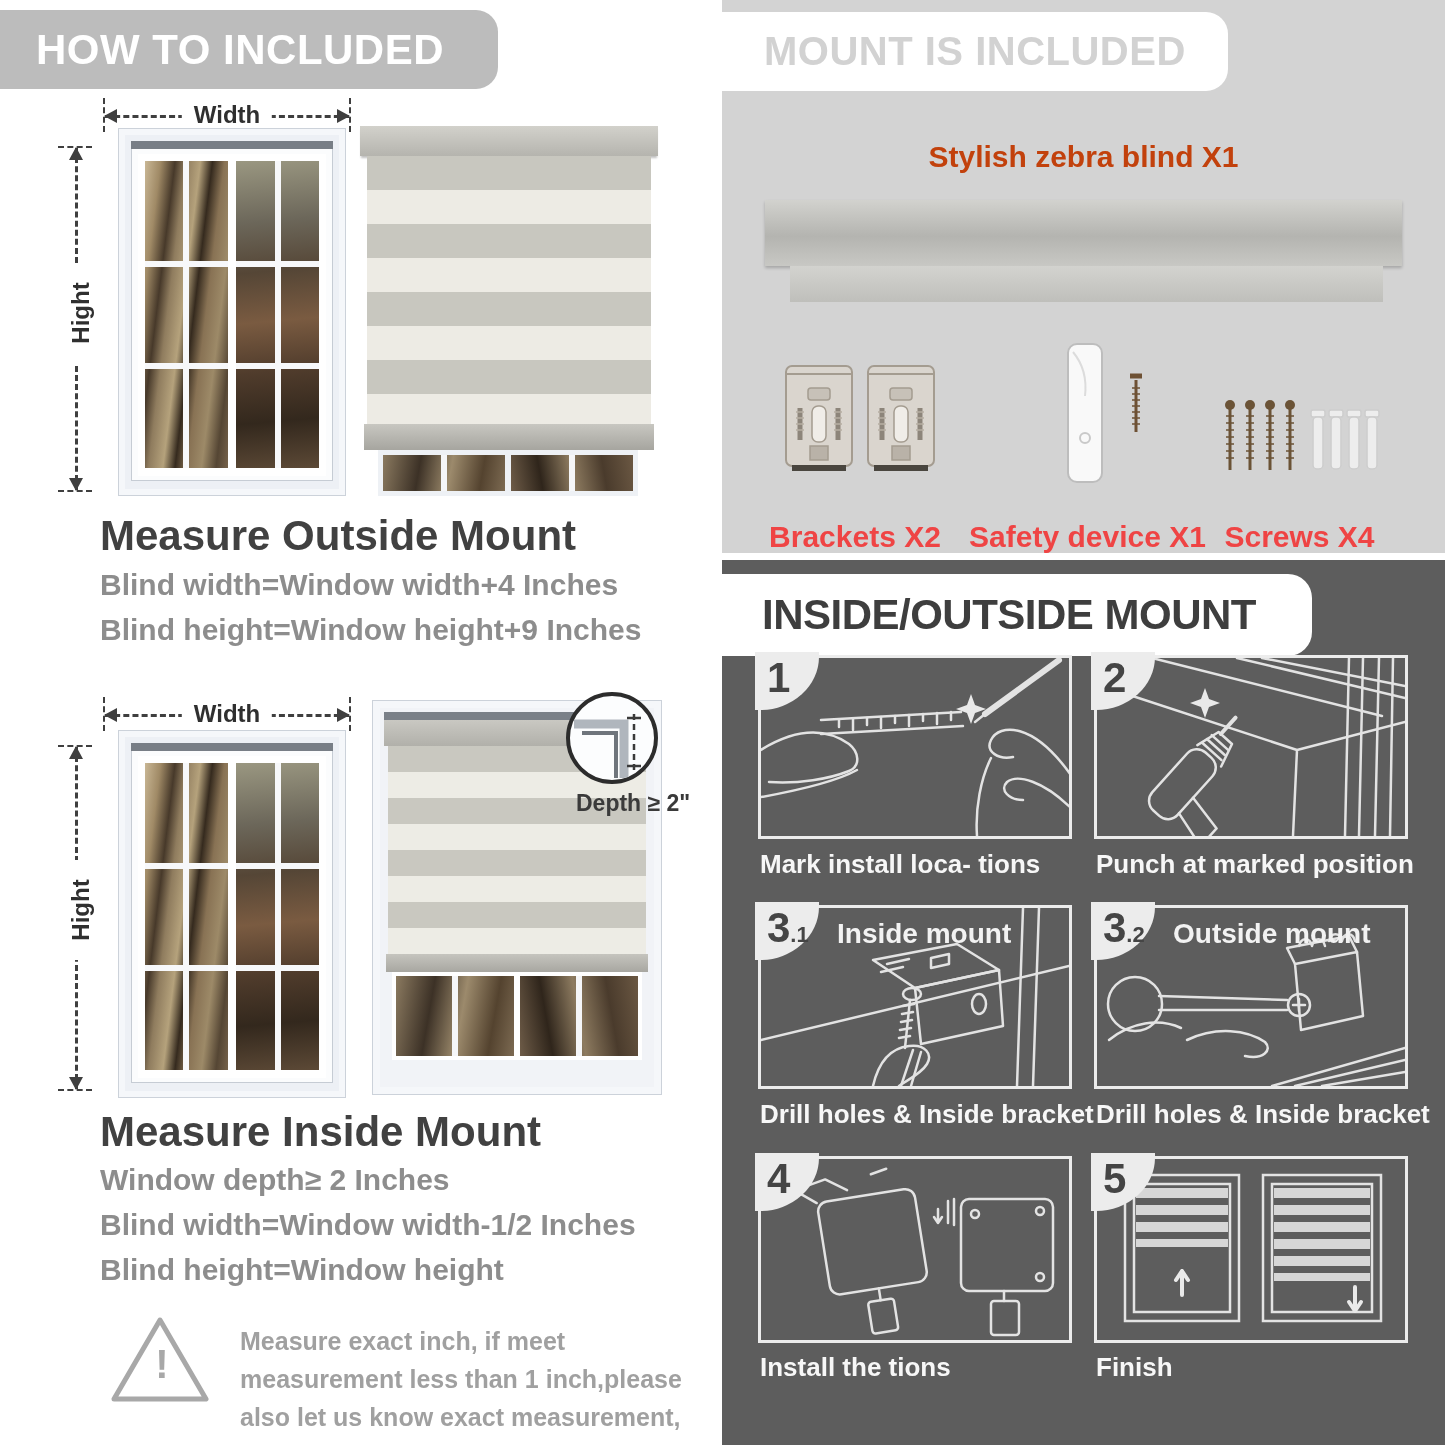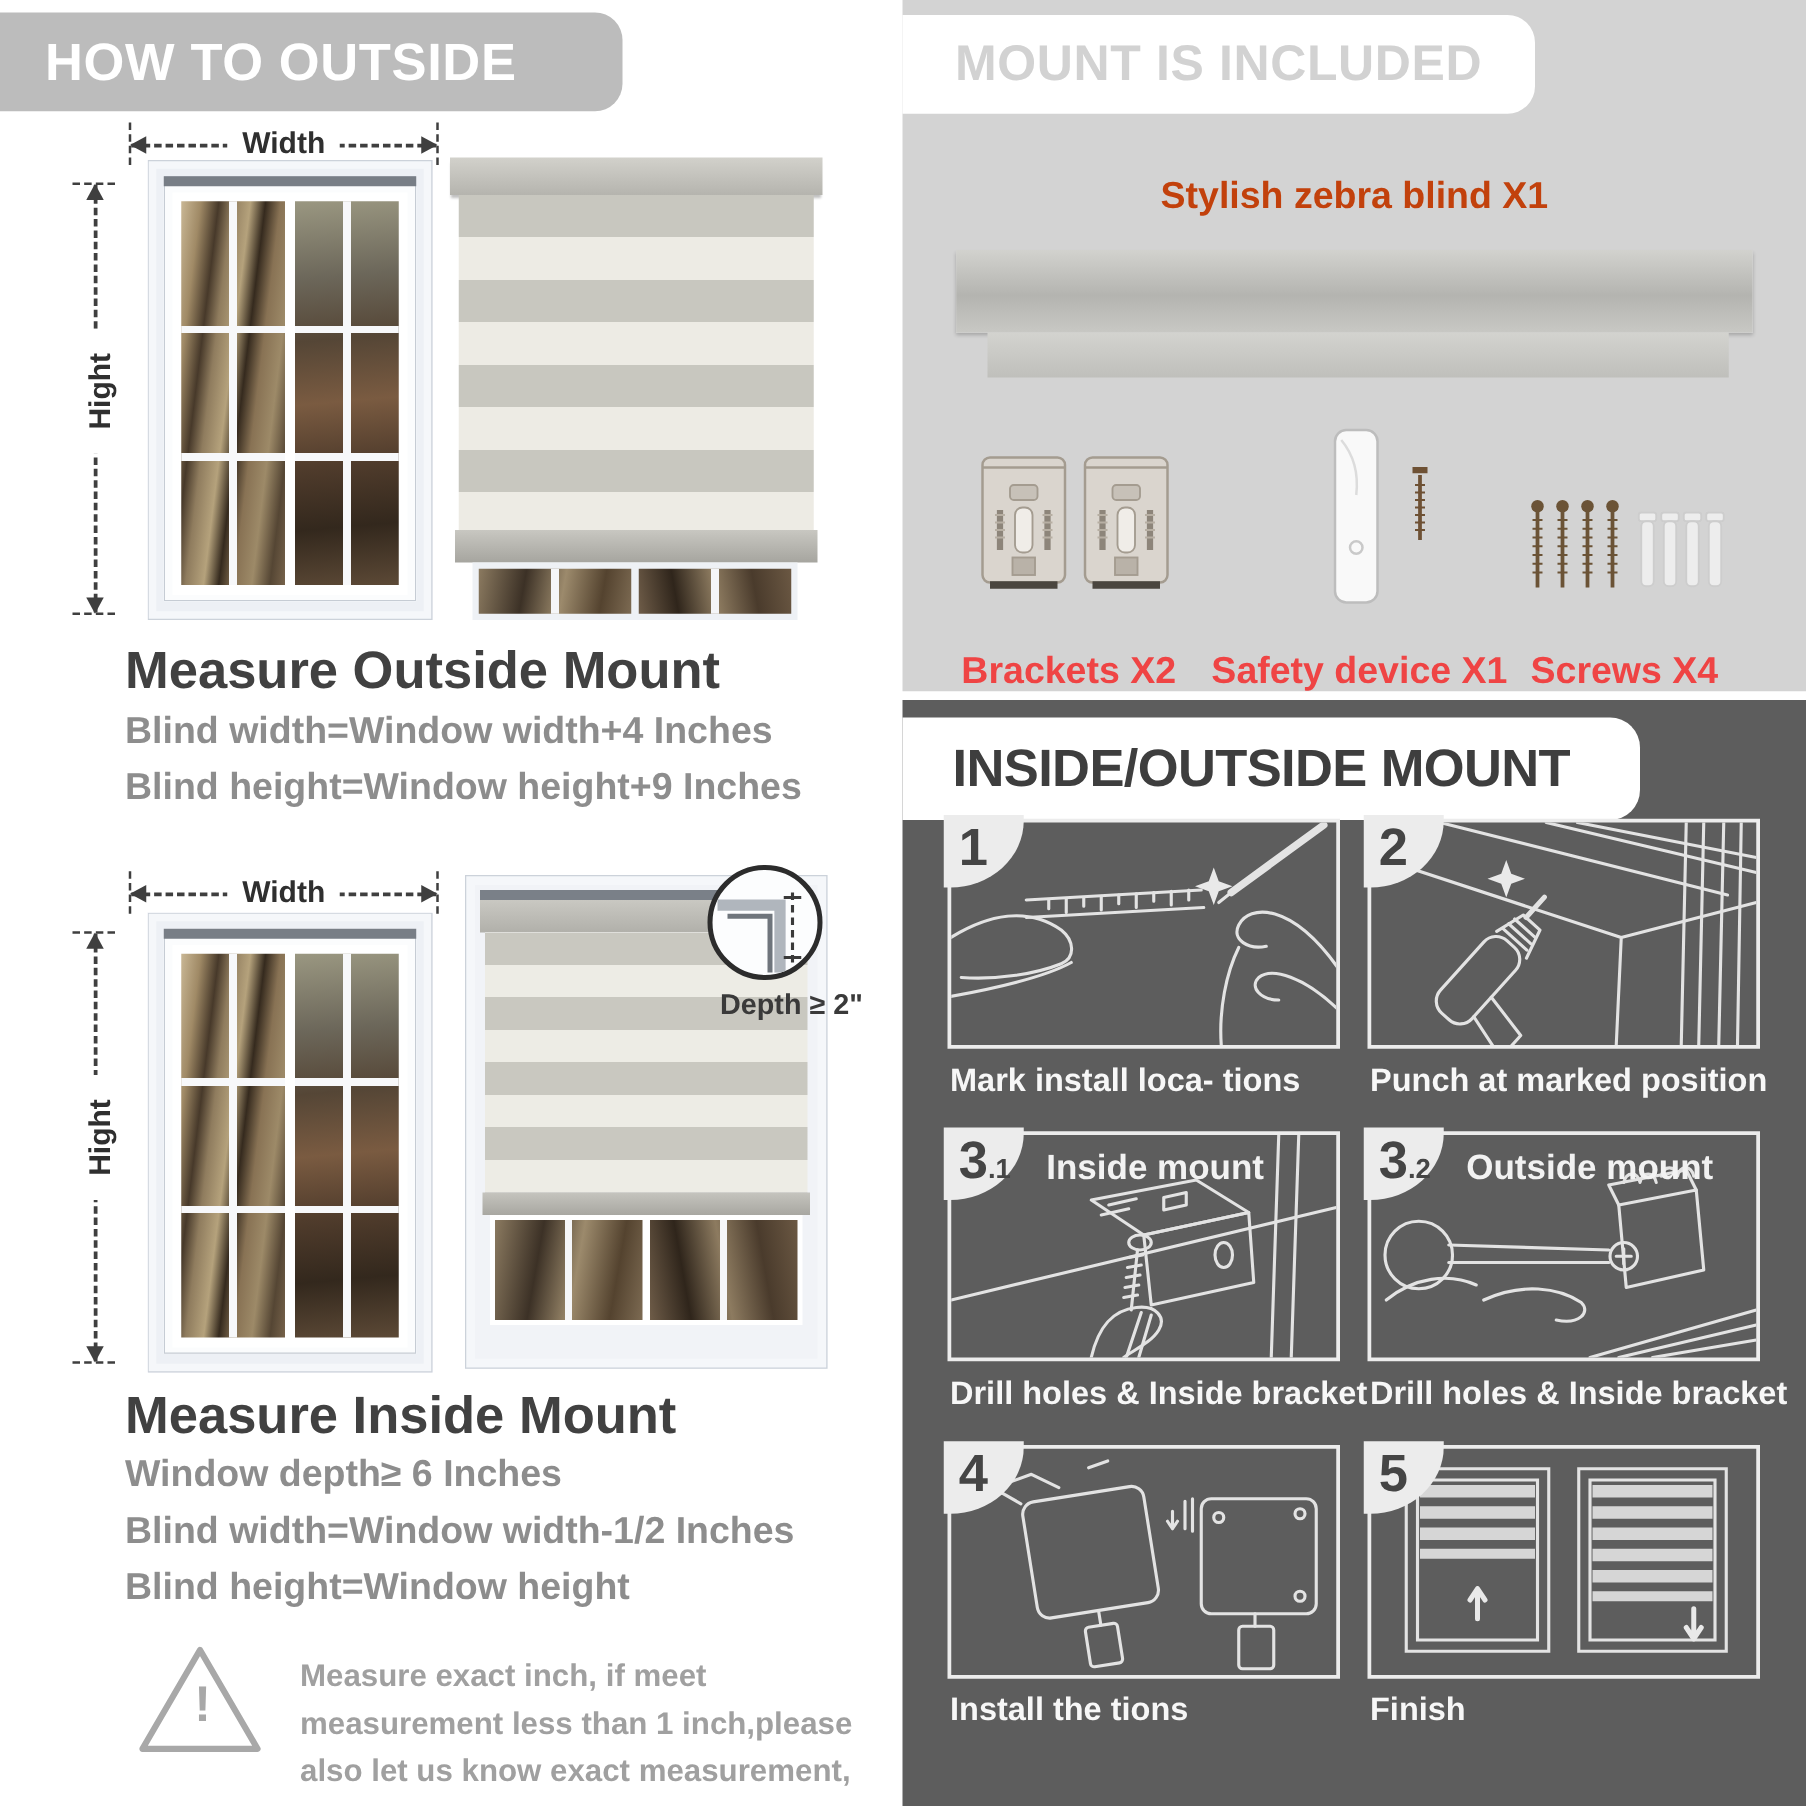--- a/index.html
+++ b/index.html
@@ -111,21 +111,21 @@
   .caption{position:absolute;width:335px;color:#f7f7f7;font-size:26px;font-weight:bold;white-space:nowrap}
   .art{position:absolute;left:0;top:0}
   .art *{vector-effect:non-scaling-stroke}
 </style>
 </head>
 <body>
 
 <section class="abs" style="left:0;top:0;width:722px;height:1445px">
 
   <div class="abs h1bar">
-    <span>HOW TO OUTSIDE</span>
+    <span>HOW TO INCLUDED</span>
   </div>
 
   <div class="abs figwrap" style="left:60px;top:100px">
     <div class="arrow-h" style="left:45px;top:4px;width:244px">
       <span class="ah-tick l"></span>
         <span class="ah-tick r"></span>
       <span class="ah-line"></span>
       <span class="ah-head l"></span>
         <span class="ah-head r"></span>
       <span class="ah-label">Width</span>
@@ -204,21 +204,21 @@
     <svg viewBox="0 0 84 84" width="84" height="84">
       <path d="M4,28 L54,28 L54,82" stroke="#b0b6bd" stroke-width="9" fill="none"></path>
       <path d="M12,37 L46,37 L46,82" stroke="#6f757c" stroke-width="4" fill="none"></path>
       <path d="M64,18 V76" stroke="#3a3a3a" stroke-width="2.5" stroke-dasharray="6 4" fill="none"></path>
       <path d="M57,22 h14 M57,70 h14" stroke="#3a3a3a" stroke-width="2.5"></path>
     </svg>
   </div>
   <div class="abs depth-label">Depth ≥ 2"</div>
 
   <div class="abs mtitle" style="left:100px;top:1108px">Measure Inside Mount</div>
-  <div class="abs mline" style="left:100px;top:1163px">Window depth≥ 6 Inches</div>
+  <div class="abs mline" style="left:100px;top:1163px">Window depth≥ 2 Inches</div>
   <div class="abs mline" style="left:100px;top:1208px">Blind width=Window width-1/2 Inches</div>
   <div class="abs mline" style="left:100px;top:1253px">Blind height=Window height</div>
 
   <div class="abs" style="left:108px;top:1312px;width:108px;height:96px">
     <svg viewBox="0 0 104 94" width="104" height="94">
       <path d="M52,8 L98,87 L6,87 Z" fill="none" stroke="#a8a8a8" stroke-width="5" stroke-linejoin="round"></path>
     </svg>
     <span class="warn-mark">!</span>
   </div>
   <div class="abs warn-text">Measure exact inch, if meet measurement less than 1 inch,please also let us know exact measurement, please do not leave it</div>

